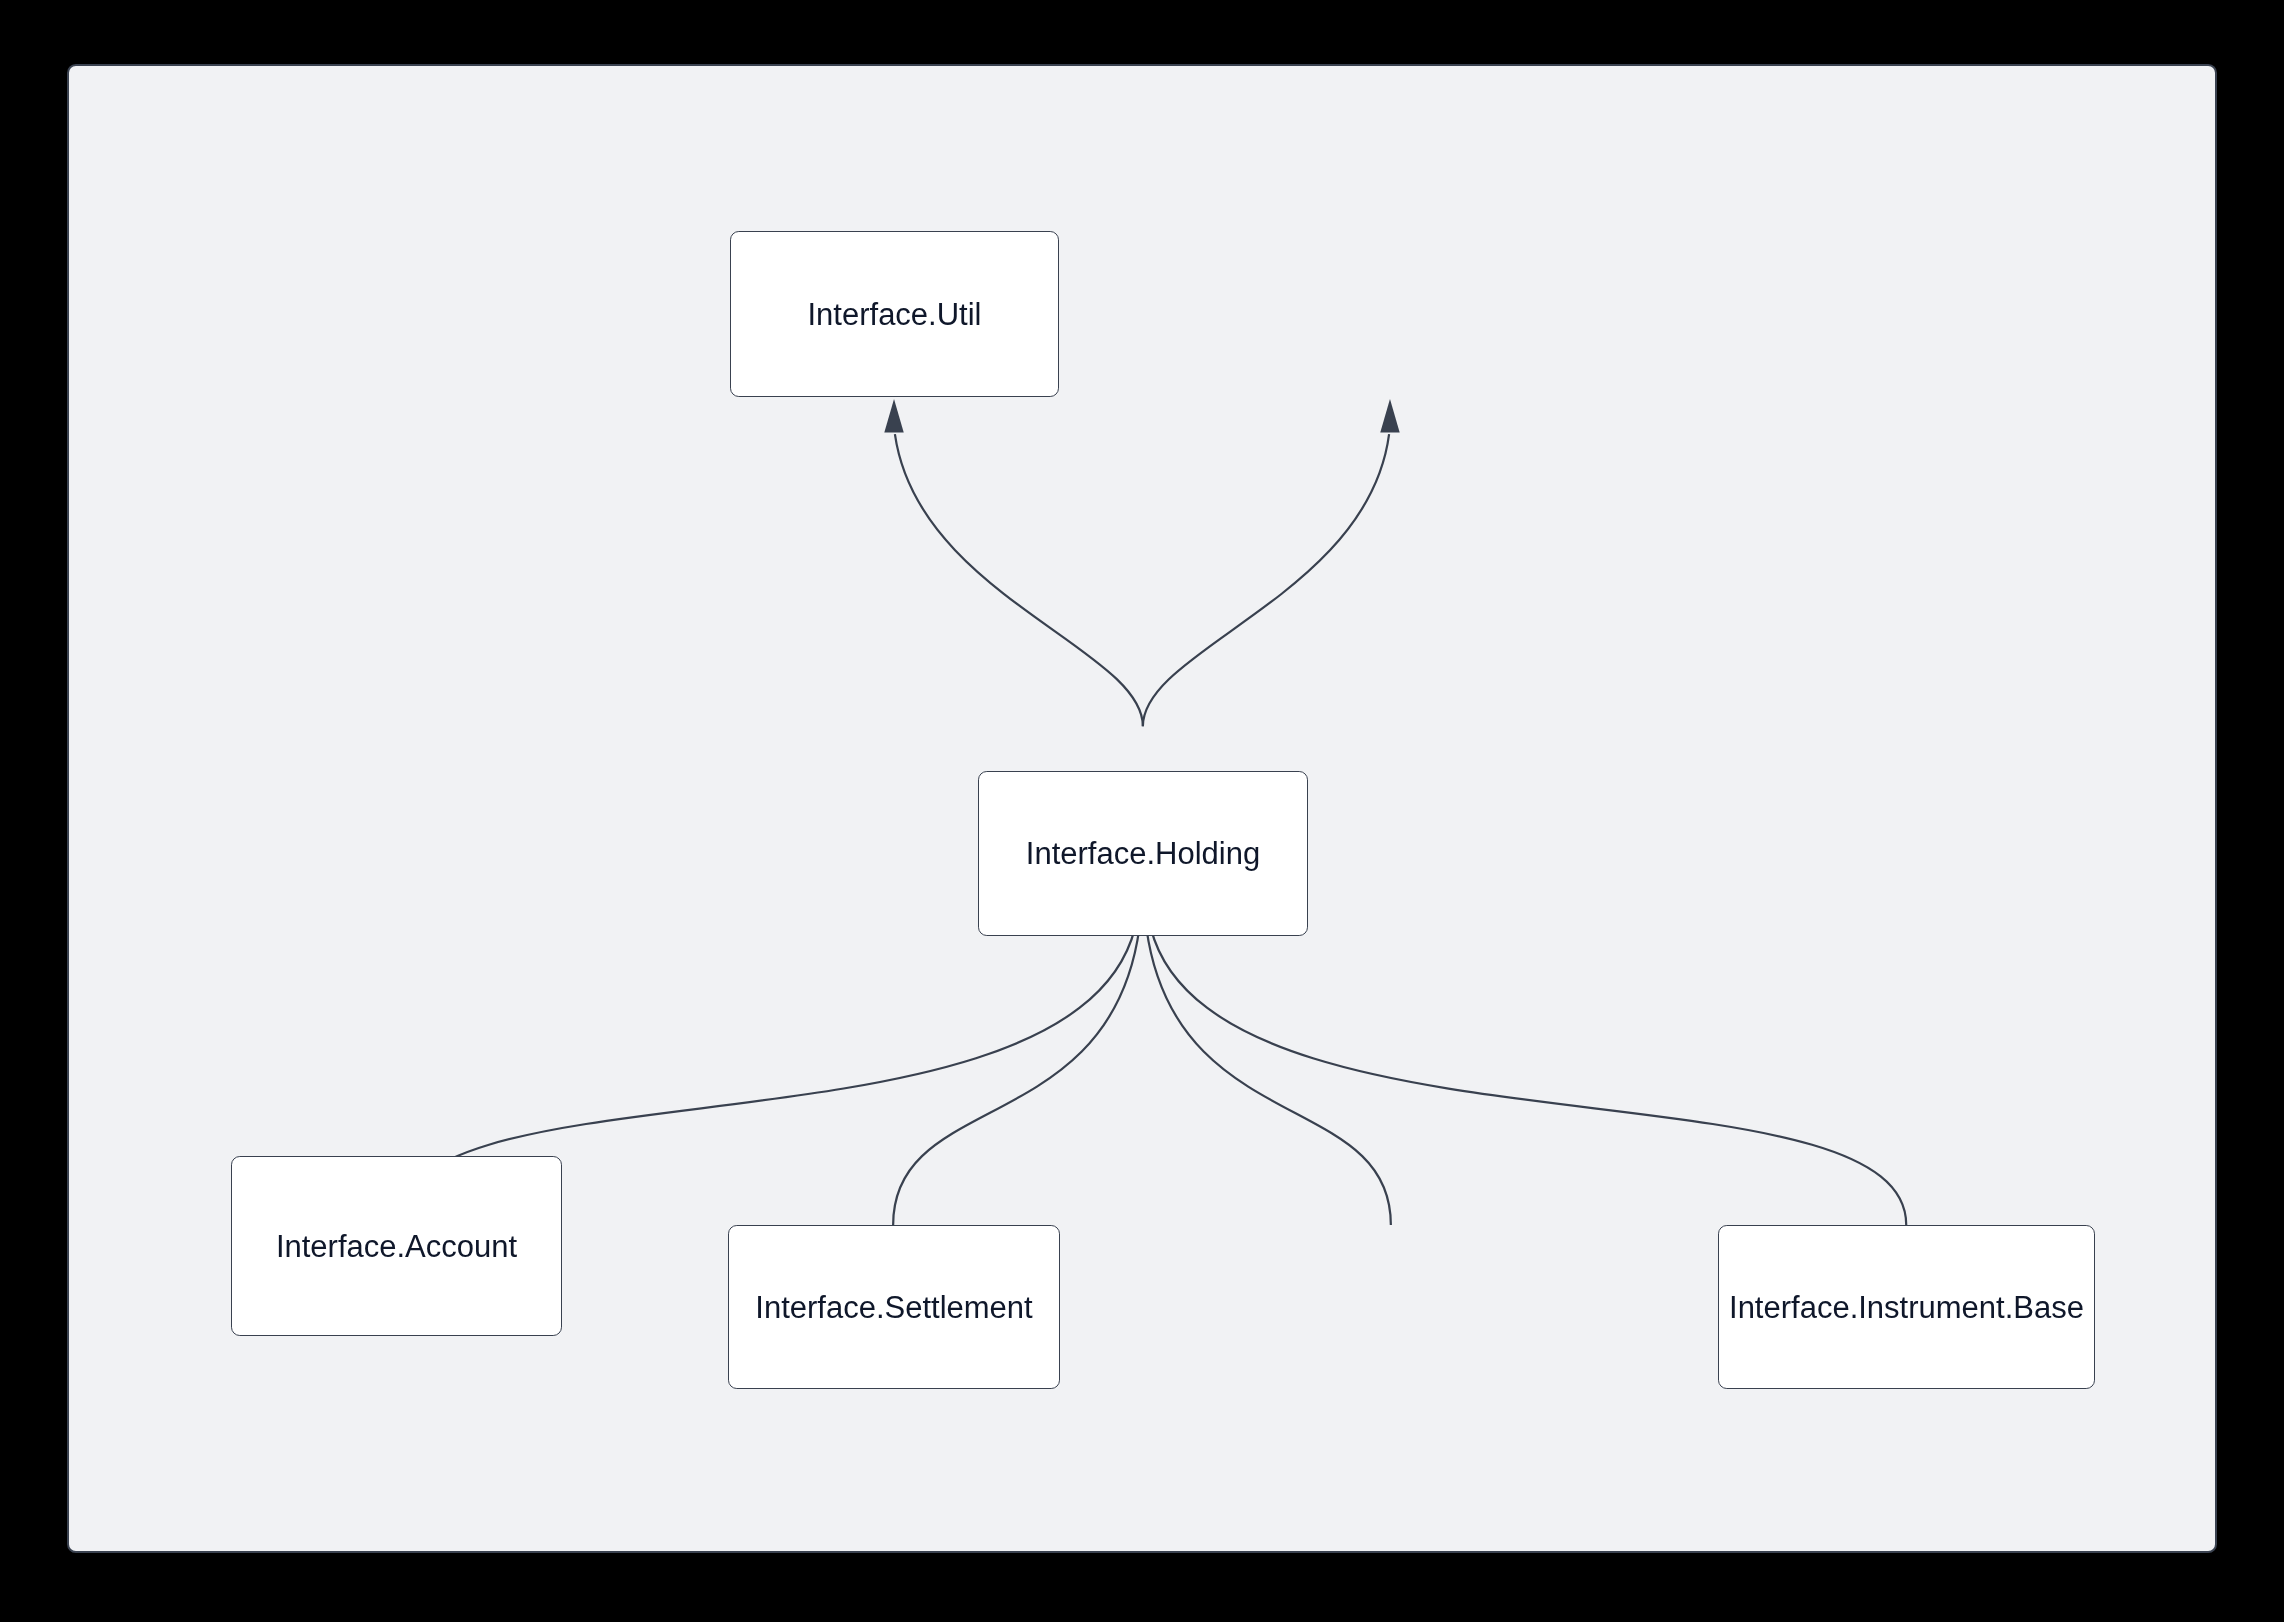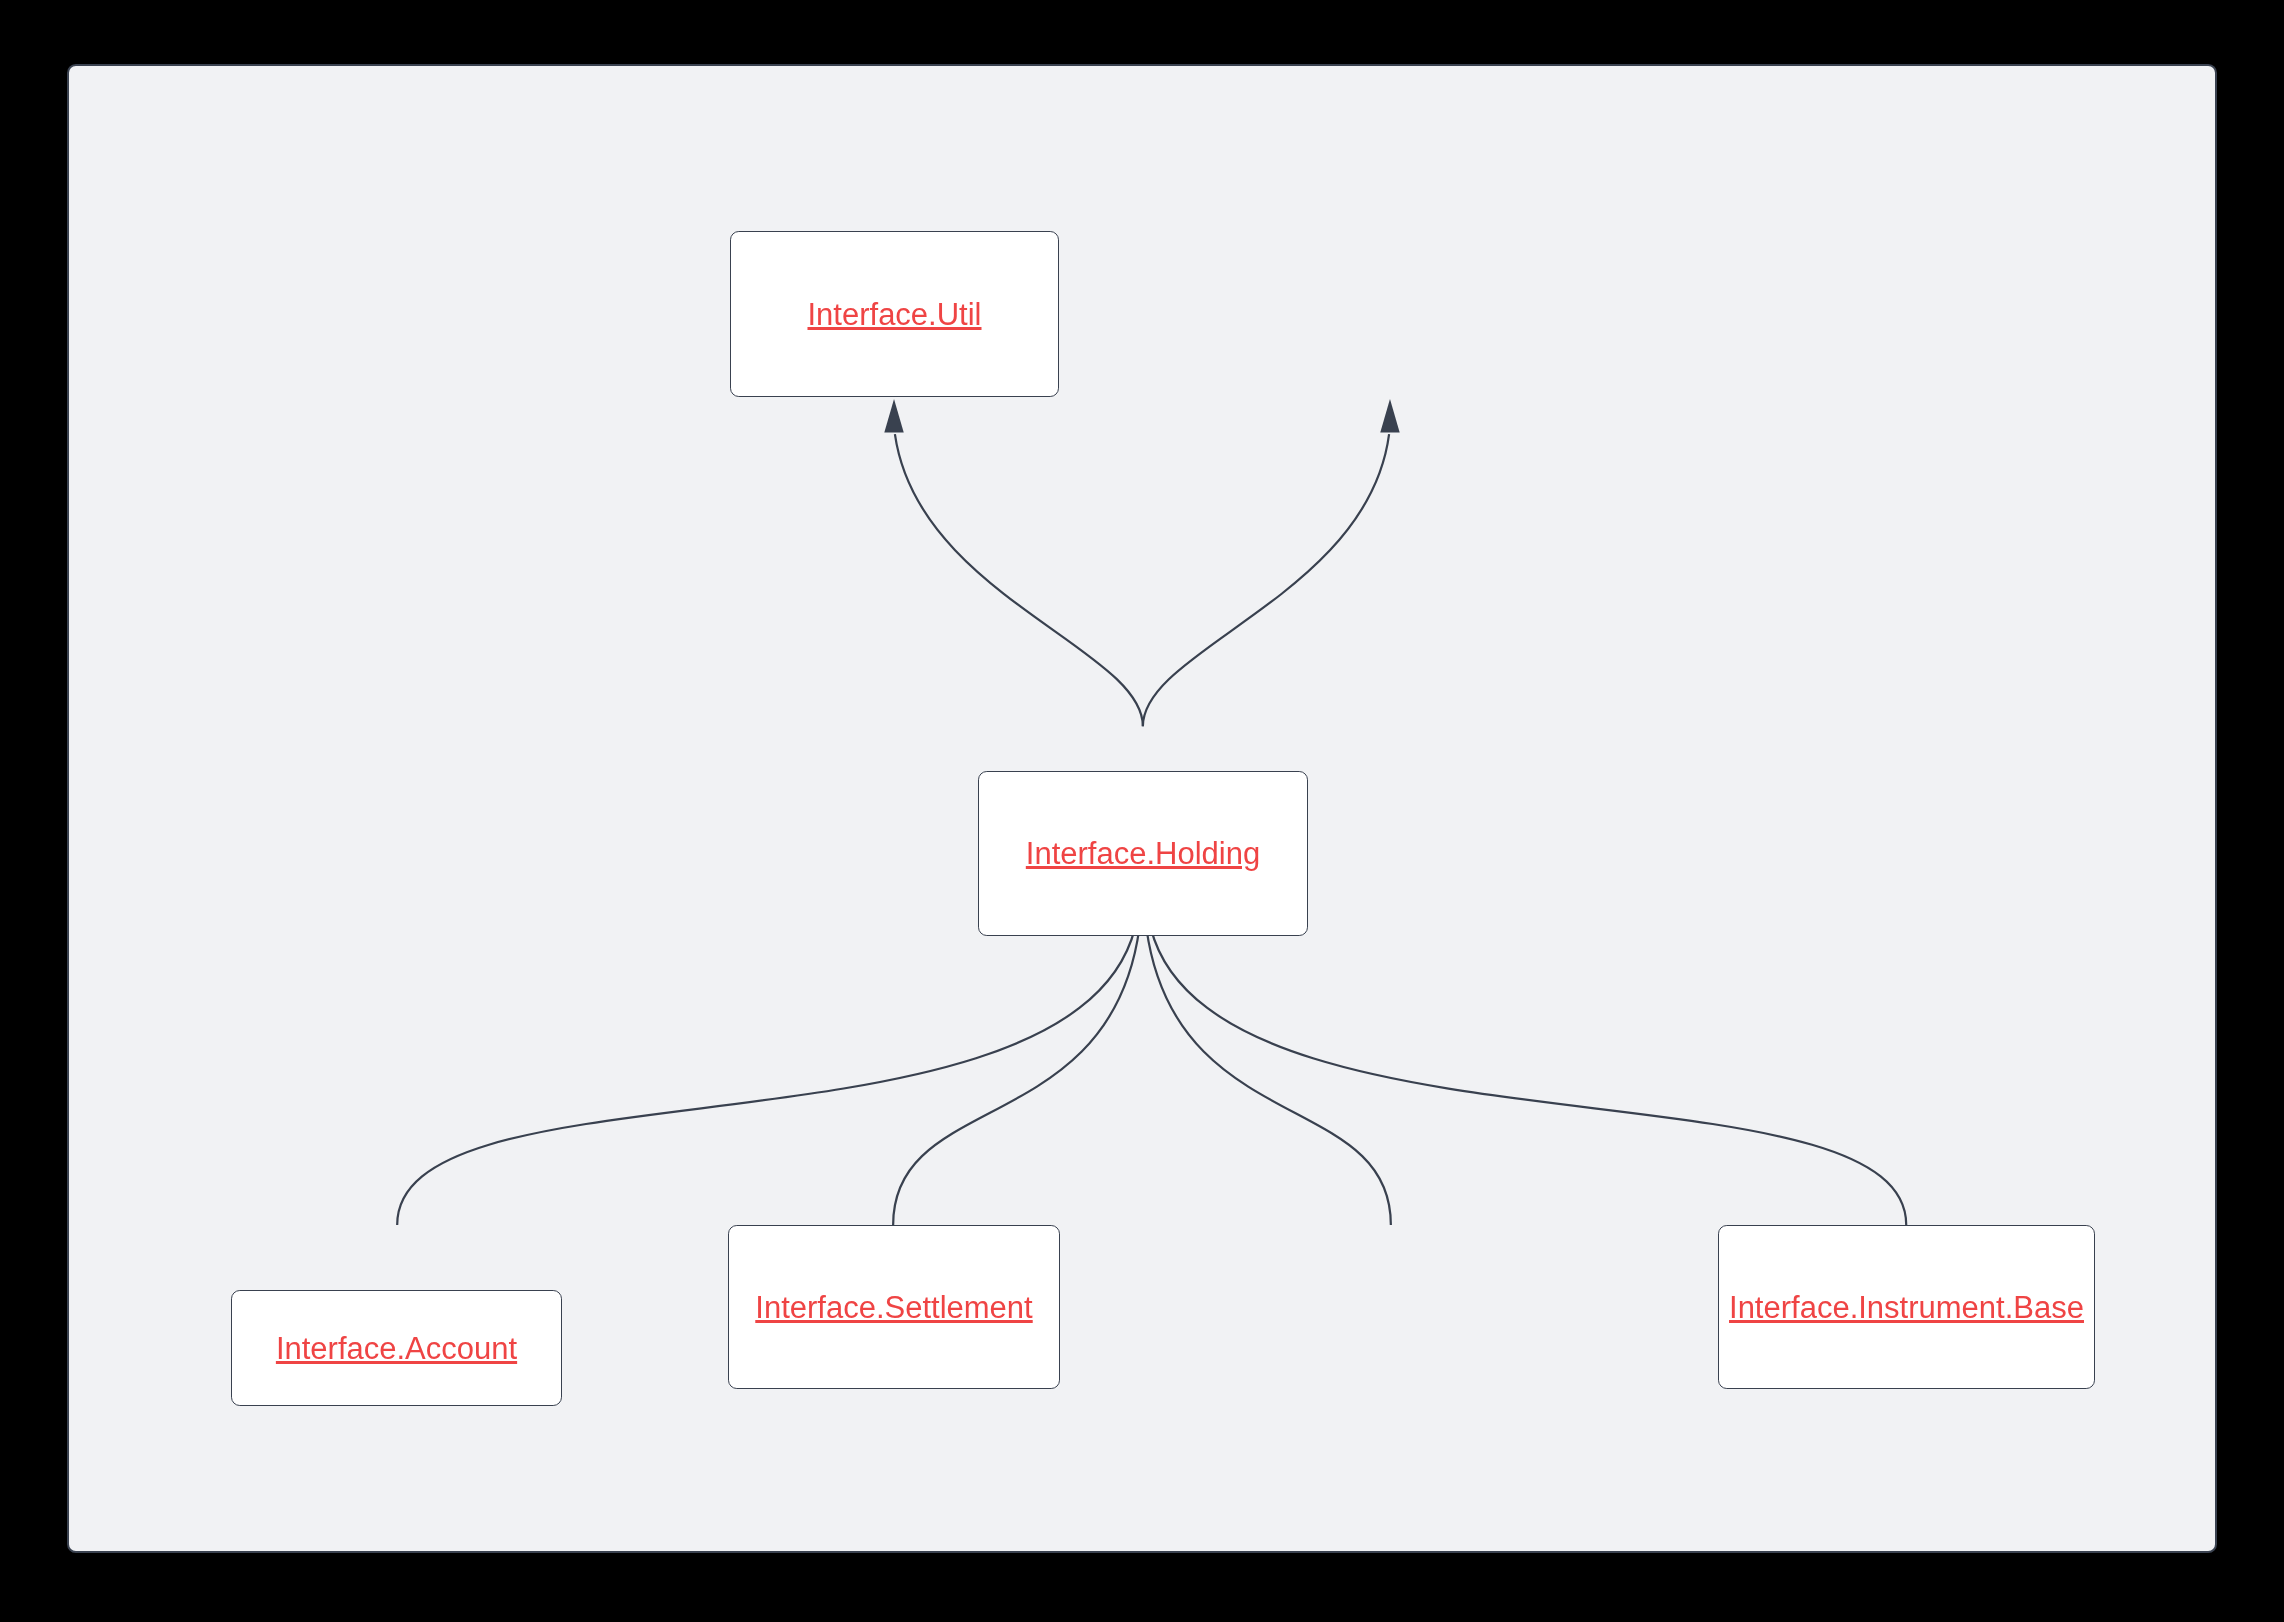--- a/index.html
+++ b/index.html
@@ -45,25 +45,24 @@
   }
   .node {
     position: absolute;
     box-sizing: border-box;
     background: #ffffff;
     border: 1.8px solid #39414f;
     border-radius: 8.8px;
     display: flex;
     align-items: center;
     justify-content: center;
-    color: #ef4444;
+    color: #0f172a;
     font-size: 31px;
     line-height: 1;
     white-space: nowrap;
-    text-decoration: underline;
   }
   .node-label {
     padding: 0 5.3px;
   }
 </style>
 </head>
 <body>
 
 <div class="stage">
 
@@ -89,21 +88,21 @@
 
   <div class="node" style="left:730px; top:231px; width:329px; height:166px;">
     <span class="node-label">Interface.Util</span>
   </div>
 
 
   <div class="node" style="left:978px; top:726px; width:330px; height:165px;margin-top:45px;">
     <span class="node-label">Interface.Holding</span>
   </div>
 
-  <div class="node" style="left:231px; top:1290px; width:331px; height:116px;text-align:center;">
+  <div class="node" style="left:231px; top:1156px; width:331px; height:180px;text-align:center;">
     <span class="node-label">Interface.Account</span>
   </div>
 
   <div class="node" style="left:728px; top:1225px; width:332px; height:164px;">
     <span class="node-label">Interface.Settlement</span>
   </div>
 
 
   <div class="node" style="left:1718px; top:1225px; width:377px; height:164px;">
     <span class="node-label">Interface.Instrument.Base</span>

